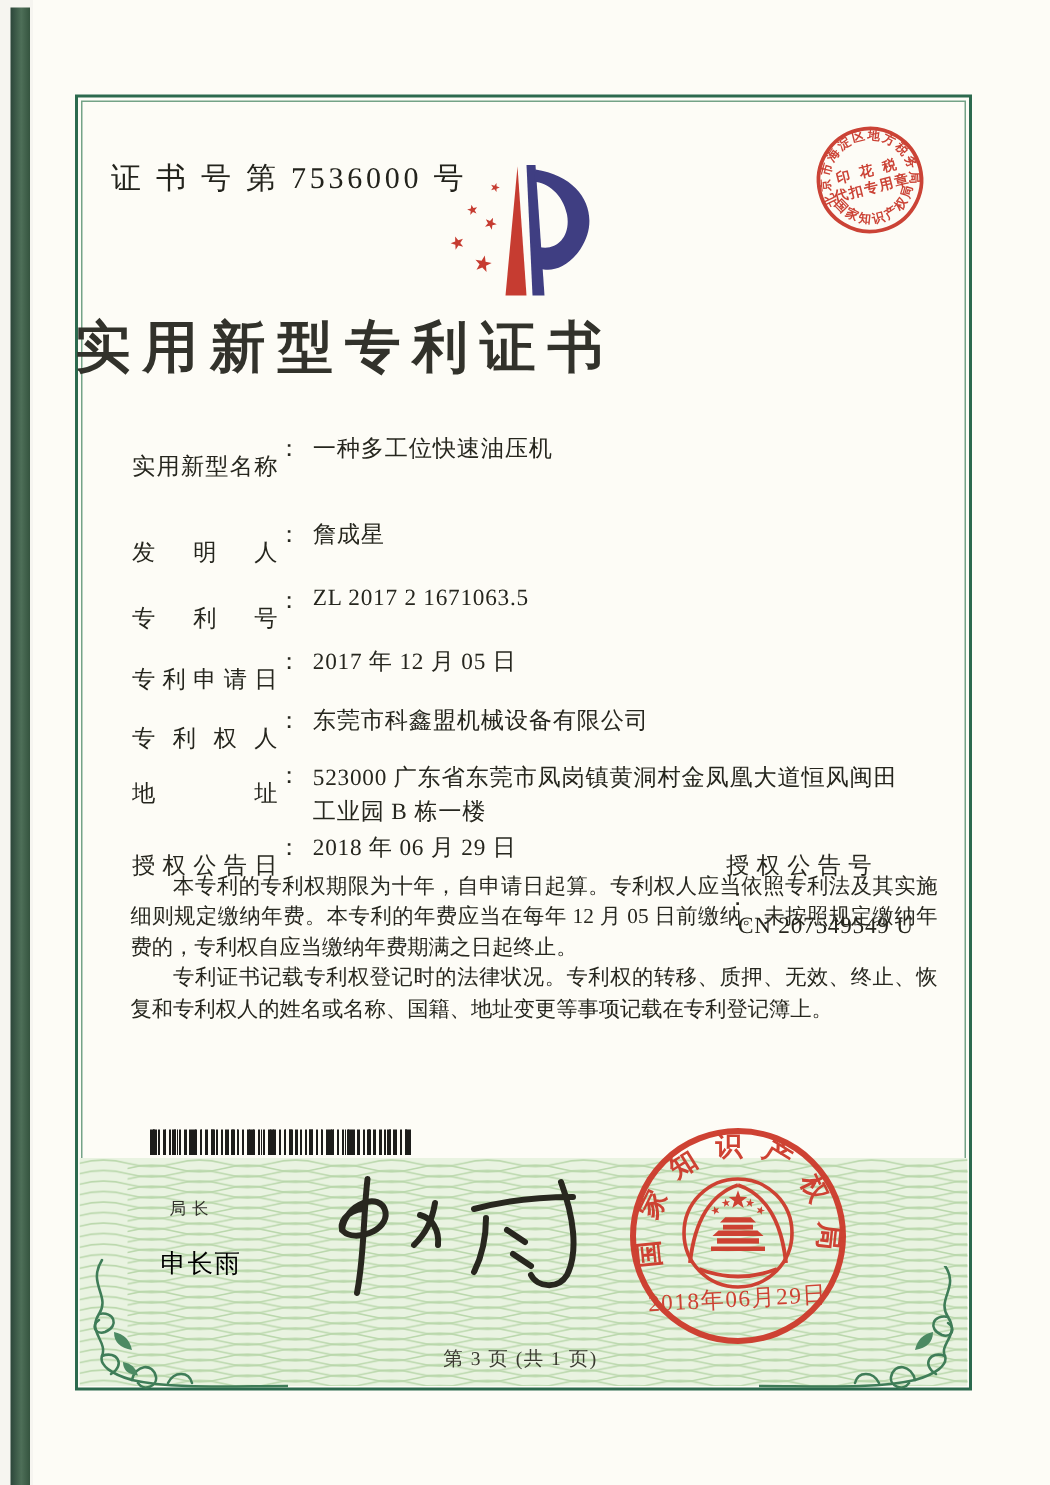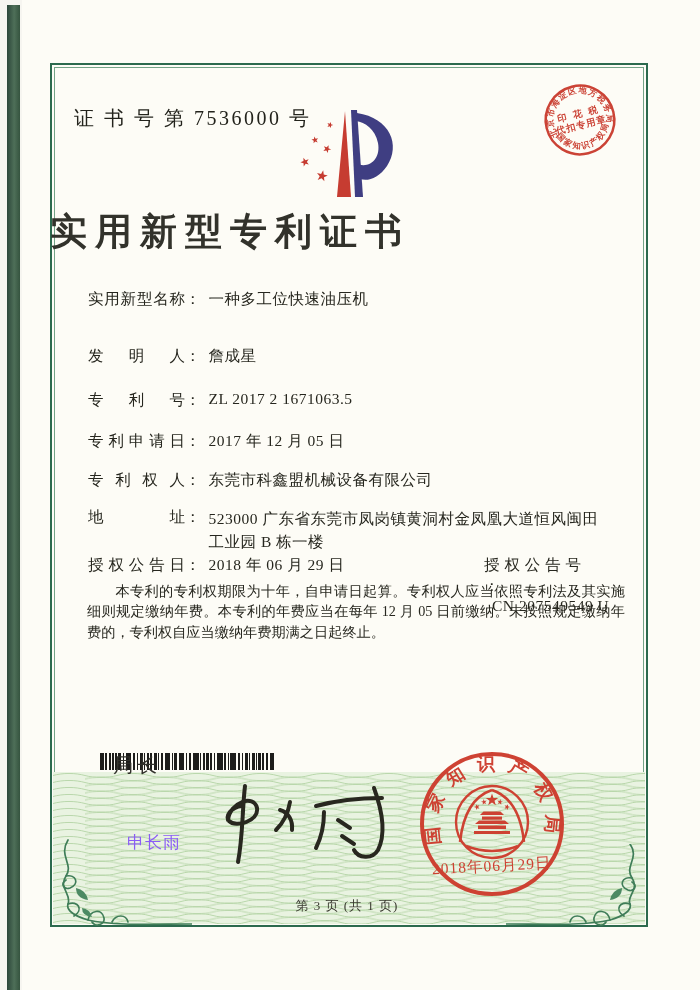--- a/index.html
+++ b/index.html
@@ -17,42 +17,42 @@
   .cert-border-inner{position:absolute;inset:2px;border:1px solid #74a387;}
   .cert-no{position:absolute;left:74px;top:105px;font-size:20px;letter-spacing:2.5px;color:#23231c;}
   .tax-stamp{position:absolute;left:528px;top:68px;width:104px;height:104px;
     transform:rotate(-14deg);opacity:.95;}
   .logo{position:absolute;left:293px;top:105px;width:112px;height:110px;}
   .title{position:absolute;left:50px;top:207px;width:594px;
     font-size:37px;font-weight:600;letter-spacing:8px;color:#32322b;}
   .fields{position:absolute;left:0;top:0;width:700px;}
   .frow{position:absolute;left:88px;display:flex;align-items:flex-start;
     font-size:15.5px;color:#26261e;}
-  .flabel{display:inline-block;width:97px;text-align:justify;text-align-last:justify;}
+  .flabel{display:inline-block;width:97px;text-align:justify;text-align-last:justify;margin-top:12px;}
   .fcolon{display:inline-block;}
   .fvalue{display:inline-block;margin-left:8px;letter-spacing:.5px;}
   .fvalue.addr{max-width:392px;line-height:23px;}
   .grant2{position:absolute;left:396px;top:0;display:flex;flex-direction:column;}
   .body-text{position:absolute;left:87px;top:581px;width:538px;
     font-size:14.2px;line-height:20.4px;color:#27271f;text-align:justify;}
   .body-text p{margin:0;text-indent:2em;}
   .barcode{position:absolute;left:100px;top:753px;width:170px;height:17px;
     background:
       repeating-linear-gradient(90deg,#1d1d1b 0 1.5px,transparent 1.5px 3.5px),
       repeating-linear-gradient(90deg,#1d1d1b 0 1px,transparent 1px 8px),
       repeating-linear-gradient(90deg,#1d1d1b 0 2.5px,transparent 2.5px 13px);
     border-left:2px solid #1d1d1b;border-right:2px solid #1d1d1b;}
   .band{position:absolute;left:53px;top:772px;width:592px;height:152px;}
   .ornament{position:absolute;}
   .orn-left{left:52px;top:838px;width:140px;height:88px;}
   .orn-right{left:506px;top:844px;width:140px;height:82px;}
-  .director-title{position:absolute;left:113px;top:752px;font-size:20px;
+  .director-title{position:absolute;left:113px;top:798px;font-size:11px;
     font-family:"Liberation Sans","DejaVu Sans",sans-serif;color:#30302a;letter-spacing:4px;}
   .director-name{position:absolute;left:107px;top:831px;font-size:17px;
-    font-family:"Liberation Sans","DejaVu Sans",sans-serif;color:#8b5cf6;letter-spacing:1px;margin-left:20px;}
+    font-family:"Liberation Sans","DejaVu Sans",sans-serif;color:#000000;letter-spacing:1px;}
   .signature{position:absolute;left:198px;top:776px;width:215px;height:98px;}
   .office-seal{position:absolute;left:412px;top:742px;width:160px;height:168px;opacity:.96;}
   .footer{position:absolute;left:50px;top:897px;width:594px;text-align:center;
     font-size:13px;color:#3a3a30;letter-spacing:1px;}
 </style>
 </head>
 <body>
 
 <div class="paper"></div>
 <div class="edge-strip"></div>
@@ -170,20 +170,21 @@
     <span class="grant2">
       <span class="flabel">授权公告号</span>
         <span class="fcolon">：</span>
       <span class="fvalue">CN 207549549 U</span>
     </span>
   </div>
 </div>
 
 <div class="body-text">
   <p>本专利的专利权期限为十年，自申请日起算。专利权人应当依照专利法及其实施细则规定缴纳年费。本专利的年费应当在每年 12 月 05 日前缴纳。未按照规定缴纳年费的，专利权自应当缴纳年费期满之日起终止。</p>
+  <p>专利证书记载专利权登记时的法律状况。专利权的转移、质押、无效、终止、恢复和专利权人的姓名或名称、国籍、地址变更等事项记载在专利登记簿上。</p>
 </div>
 
 <div class="barcode"></div>
 
 <div class="director-title">局长</div>
 <div class="director-name">申长雨</div>
 
 <svg class="signature" viewBox="0 0 215 98">
   <g fill="none" stroke="#28271f" stroke-width="4" stroke-linecap="round" stroke-linejoin="round">
     <path d="M30,44 C32,26 56,18 59,32 C61,45 38,52 31,45 C27,40 33,31 44,30"></path>

